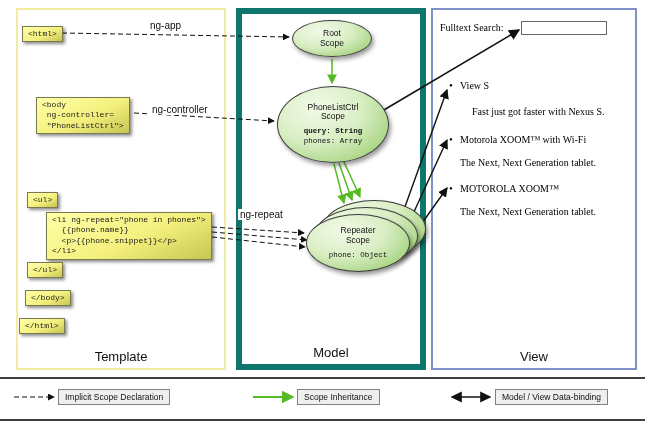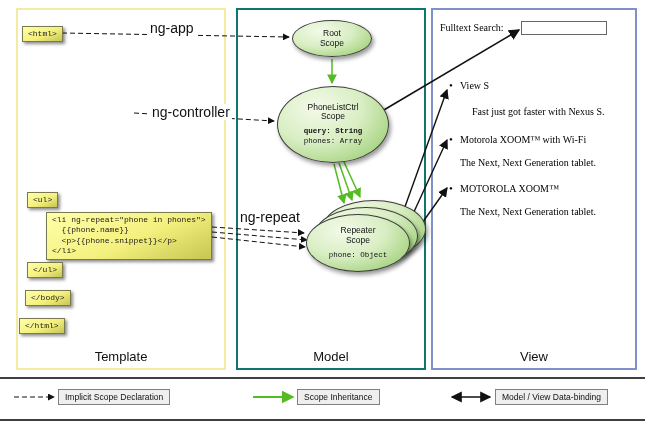--- a/index.html
+++ b/index.html
@@ -1,42 +1,42 @@
 <!DOCTYPE html>
 <html><head>
 <meta charset="utf-8">
 <style>
   * { margin:0; padding:0; box-sizing:border-box; }
   html,body { width:645px; height:425px; background:#fff; font-family:"Liberation Sans",sans-serif; }
   .canvas { position:relative; width:645px; height:425px; background:#fff; overflow:hidden; }
 
   .panel { position:absolute; background:#fff; z-index:1; }
   .panel-template { left:16px; top:8px; width:210px; height:362px; border:2px solid #f2eca2; }
-  .panel-model    { left:236px; top:8px; width:190px; height:362px; border:2px solid #0f766e; }
+  .panel-model    { left:236px; top:8px; width:190px; height:362px; border:6px solid #0f766e; }
   .panel-view     { left:431px; top:8px; width:206px; height:362px; border:2px solid #8090c8; }
   .panel-title { position:absolute; bottom:4px; left:0; width:100%; text-align:center; font-size:13px; color:#111; }
 
   svg.arrows { position:absolute; left:0; top:0; z-index:4; pointer-events:none; }
 
   .codebox { position:absolute; z-index:6; font-family:"Liberation Mono",monospace; font-size:8px;
     line-height:1.3; color:#1a1a1a; white-space:pre;
     background:linear-gradient(155deg,#ffffa8 0%,#f4f07e 55%,#c6c652 100%);
     border:1px solid #7a7a52; border-radius:0; padding:2px 5px;
     box-shadow:2px 2px 3px rgba(0,0,0,.45); }
   .bold { font-weight:bold; }
 
   .ellipse { position:absolute; z-index:5; border:1px solid #3c3c3c; border-radius:50%;
     background:radial-gradient(ellipse at 35% 28%, #f3fae8 0%, #d9eec4 45%, #a9d584 80%, #8cc468 100%);
     box-shadow:2px 3px 4px rgba(0,0,0,.4);
     display:flex; flex-direction:column; align-items:center; justify-content:center; }
   .etitle { font-size:8.5px; text-align:center; white-space:pre; line-height:1.15; color:#111; }
   .eprop  { font-family:"Liberation Mono",monospace; font-size:7.5px; line-height:1.35; color:#111; }
   .gap-top { margin-top:4px; }
 
-  .arrow-label { position:absolute; z-index:7; font-size:14px; color:#111; background:#fff; padding:0 2px; }
+  .arrow-label { position:absolute; z-index:7; font-size:10px; color:#111; background:#fff; padding:0 2px; }
 
   .vtext { position:absolute; z-index:3; font-family:"Liberation Serif",serif; font-size:10px; color:#000; }
   .vtitle::before { content:"•"; position:absolute; left:-11px; top:-1px; font-size:11px; }
   .search-input { position:absolute; z-index:6; left:521px; top:21px; width:86px; height:14px;
     border:1px solid #666; background:#fff; font-size:9px; padding:0 2px; }
 
   .sep { position:absolute; left:0; width:645px; height:2px; background:#3f3f3f; z-index:2; }
   .legend-box { position:absolute; z-index:6; border:1px solid #808080; background:#efefef;
     font-size:8.5px; padding:2px 6px; color:#111; white-space:nowrap; }
 </style>
@@ -84,20 +84,23 @@
     <line x1="14" y1="397" x2="54" y2="397" stroke="#111" stroke-width="1" stroke-dasharray="5 3" marker-end="url(#ab)"></line>
     <line x1="253" y1="397" x2="293" y2="397" stroke="#55bb22" stroke-width="2" marker-end="url(#ag)"></line>
     <line x1="452" y1="397" x2="490" y2="397" stroke="#111" stroke-width="1.6" marker-start="url(#ab)" marker-end="url(#ab)"></line>
   </svg>
 
   <span class="arrow-label" style="left:148px; top:20px;">ng-app</span>
   <span class="arrow-label" style="left:150px; top:104px;">ng-controller</span>
   <span class="arrow-label" style="left:238px; top:209px;">ng-repeat</span>
 
   <div class="codebox" style="left:22px; top:26px;">&lt;html&gt;</div>
+  <div class="codebox" style="left:36px; top:97px;">&lt;body
+ ng-controller=
+ "PhoneListCtrl"&gt;</div>
   <div class="codebox" style="left:27px; top:192px;">&lt;ul&gt;</div>
   <div class="codebox" style="left:46px; top:212px;">&lt;li ng-repeat="phone in phones"&gt;
   {{phone.name}}
   &lt;p&gt;{{phone.snippet}}&lt;/p&gt;
 &lt;/li&gt;</div>
   <div class="codebox" style="left:27px; top:262px;">&lt;/ul&gt;</div>
   <div class="codebox" style="left:25px; top:290px;">&lt;/body&gt;</div>
   <div class="codebox" style="left:19px; top:318px;">&lt;/html&gt;</div>
 
   <div class="ellipse" style="left:292px; top:20px; width:80px; height:37px;">

